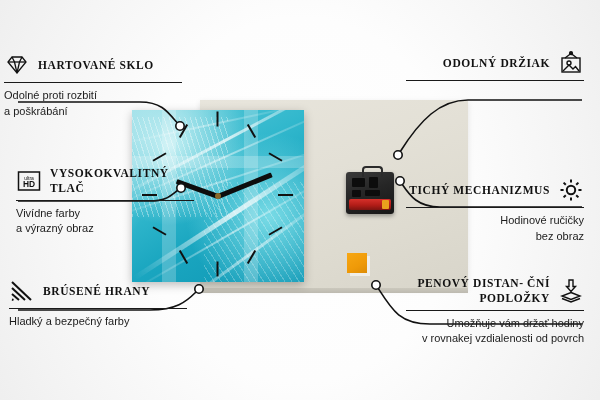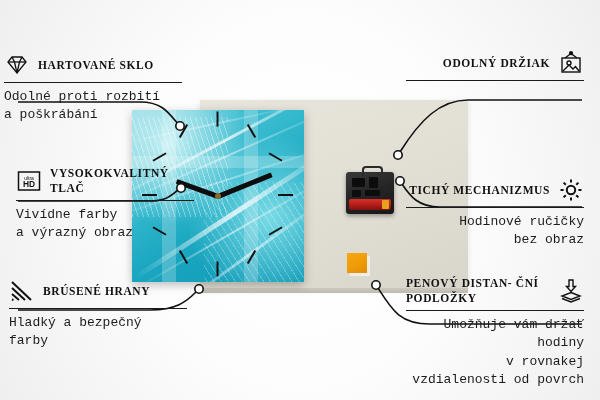--- a/index.html
+++ b/index.html
@@ -195,31 +195,31 @@
   .feature.right .fhead { justify-content: flex-end; }
   .feature .ftitle {
     font-size: 11.5px;
     letter-spacing: 0.6px;
     line-height: 1.30;
     color: #111111;
     font-weight: bold;
     text-transform: uppercase;
     font-family: "Liberation Serif", serif;
   }
-  .feature.right .ftitle { text-align: left; }
+  .feature.right .ftitle { text-align: right; }
   .feature .rule {
     height: 1px;
     background: #1a1a1a;
     margin: 4px 0 5px 0;
   }
   .feature .fdesc {
-    font-size: 13px;
+    font-size: 11px;
     line-height: 1.42;
     color: #1c1c1c;
-    font-family: Liberation Mono, monospace;
+    font-family: Liberation Sans, sans-serif;
     white-space: pre-line;
   }
   .feature.right .fdesc { text-align: right; }
   .ficon { flex: 0 0 auto; width: 26px; height: 26px; color: #111; }
   .ficon svg { display: block; width: 26px; height: 26px; }
 
   
   #f-glass  { left: 4px;  top: 52px;  }
   #f-print  { left: 16px;  top: 166px; }
   #f-edges  { left: 9px;  top: 278px; }

